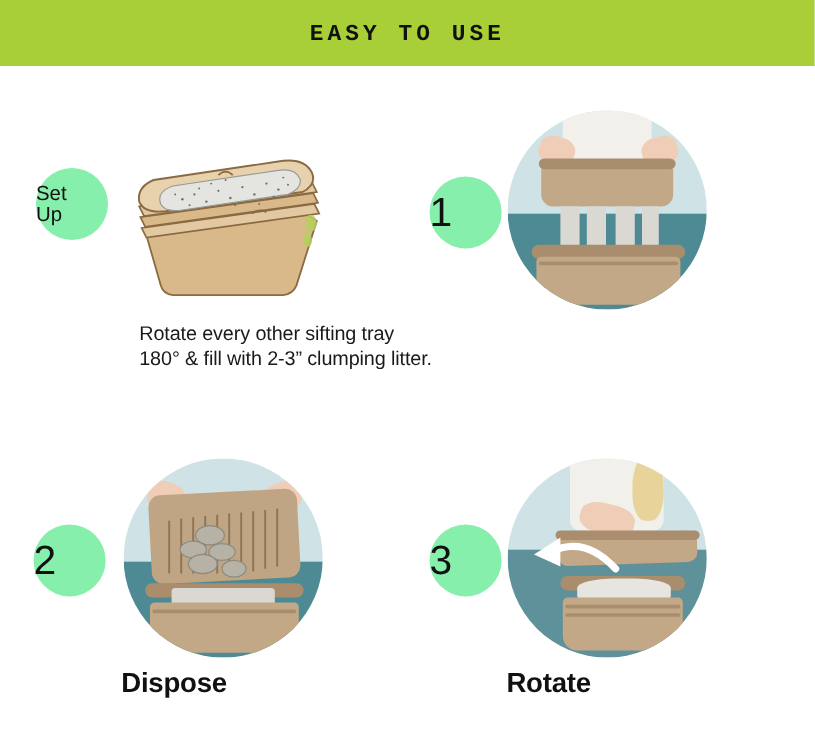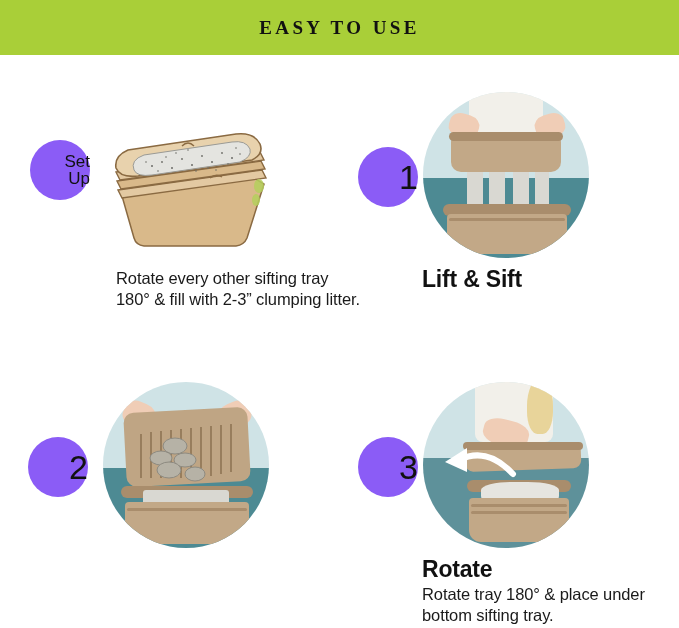--- a/index.html
+++ b/index.html
@@ -11,29 +11,29 @@
     overflow:hidden;
     position:relative;
   }
   .header-band{
     position:absolute;left:0;top:0;width:679px;height:55px;
     background:#a9cf38;
     display:flex;align-items:center;justify-content:center;
   }
   .header-title{
     font-size:19px;font-weight:bold;letter-spacing:3.4px;color:#111111;
-    font-family:Liberation Serif, serif;
+    font-family:Liberation Mono, monospace;
   }
 
   
   .step{position:absolute;}
   .badge{
     position:absolute;border-radius:50%;
-    background:#8b5cf6;
-    display:flex;align-items:flex-end;justify-content:center;
+    background:#86efac;
+    display:flex;align-items:flex-start;justify-content:center;
     flex-direction:column;
     color:#111111;line-height:1.02;
     text-align:center;
   }
   .badge-num{font-size:34px;font-weight:400;font-family:"Liberation Sans", sans-serif;}
   .badge-word{font-size:17px;font-weight:400;font-family:"Liberation Sans", sans-serif;}
 
   .photo{
     position:absolute;border-radius:50%;overflow:hidden;
   }
@@ -153,21 +153,20 @@
       <div class="ph-litter" style="left:90px;top:80px;width:16px;height:36px;"></div>
       <div class="ph-litter" style="left:112px;top:80px;width:14px;height:36px;"></div>
 
       <div class="ph-tray-dark" style="left:20px;top:112px;width:128px;height:12px;border-radius:6px;"></div>
       <div class="ph-tray" style="left:24px;top:122px;width:120px;height:40px;border-radius:4px 4px 12px 12px;"></div>
       <div class="ph-tray-dark" style="left:26px;top:126px;width:116px;height:3px;border-radius:2px;"></div>
     </div>
   </div>
 
   <div class="caption" style="left:422px;top:266px;width:252px;">
-    <p class="cap-head">Lift &amp; Sift</p>
   </div>
 </div>
 
 <div class="step">
 
   <div class="badge" style="left:28px;top:437px;width:60px;height:60px;">
     <span class="badge-num">2</span>
   </div>
 
   <div class="photo" style="left:103px;top:382px;width:166px;height:166px;">
@@ -204,20 +203,21 @@
       </svg>
 
       <div class="ph-tray-dark" style="left:18px;top:104px;width:132px;height:12px;border-radius:6px;"></div>
       <div class="ph-litter" style="left:40px;top:108px;width:86px;height:18px;border-radius:3px;"></div>
       <div class="ph-tray" style="left:22px;top:120px;width:124px;height:42px;border-radius:4px 4px 12px 12px;"></div>
       <div class="ph-tray-dark" style="left:24px;top:126px;width:120px;height:3px;border-radius:2px;"></div>
     </div>
   </div>
 
   <div class="caption" style="left:101px;top:556px;width:252px;">
+    <p class="cap-head">Dispose</p>
   </div>
 </div>
 
 <div class="step">
 
   <div class="badge" style="left:358px;top:437px;width:60px;height:60px;">
     <span class="badge-num">3</span>
   </div>
 
   <div class="photo" style="left:423px;top:382px;width:166px;height:166px;">
@@ -241,15 +241,14 @@
       <div class="ph-tray-dark" style="left:44px;top:98px;width:104px;height:12px;border-radius:6px;"></div>
       <div class="ph-litter" style="left:58px;top:100px;width:78px;height:20px;border-radius:40% 40% 6px 6px;background:#e6e5e0;"></div>
       <div class="ph-tray" style="left:46px;top:116px;width:100px;height:44px;border-radius:4px 4px 12px 12px;"></div>
       <div class="ph-tray-dark" style="left:48px;top:122px;width:96px;height:3px;border-radius:2px;"></div>
       <div class="ph-tray-dark" style="left:48px;top:129px;width:96px;height:3px;border-radius:2px;"></div>
     </div>
   </div>
 
   <div class="caption" style="left:422px;top:556px;width:254px;">
     <p class="cap-head">Rotate</p>
-    <p class="cap-body">Rotate tray 180° &amp; place under bottom sifting tray.</p>
   </div>
 </div>
 
 </body></html>

